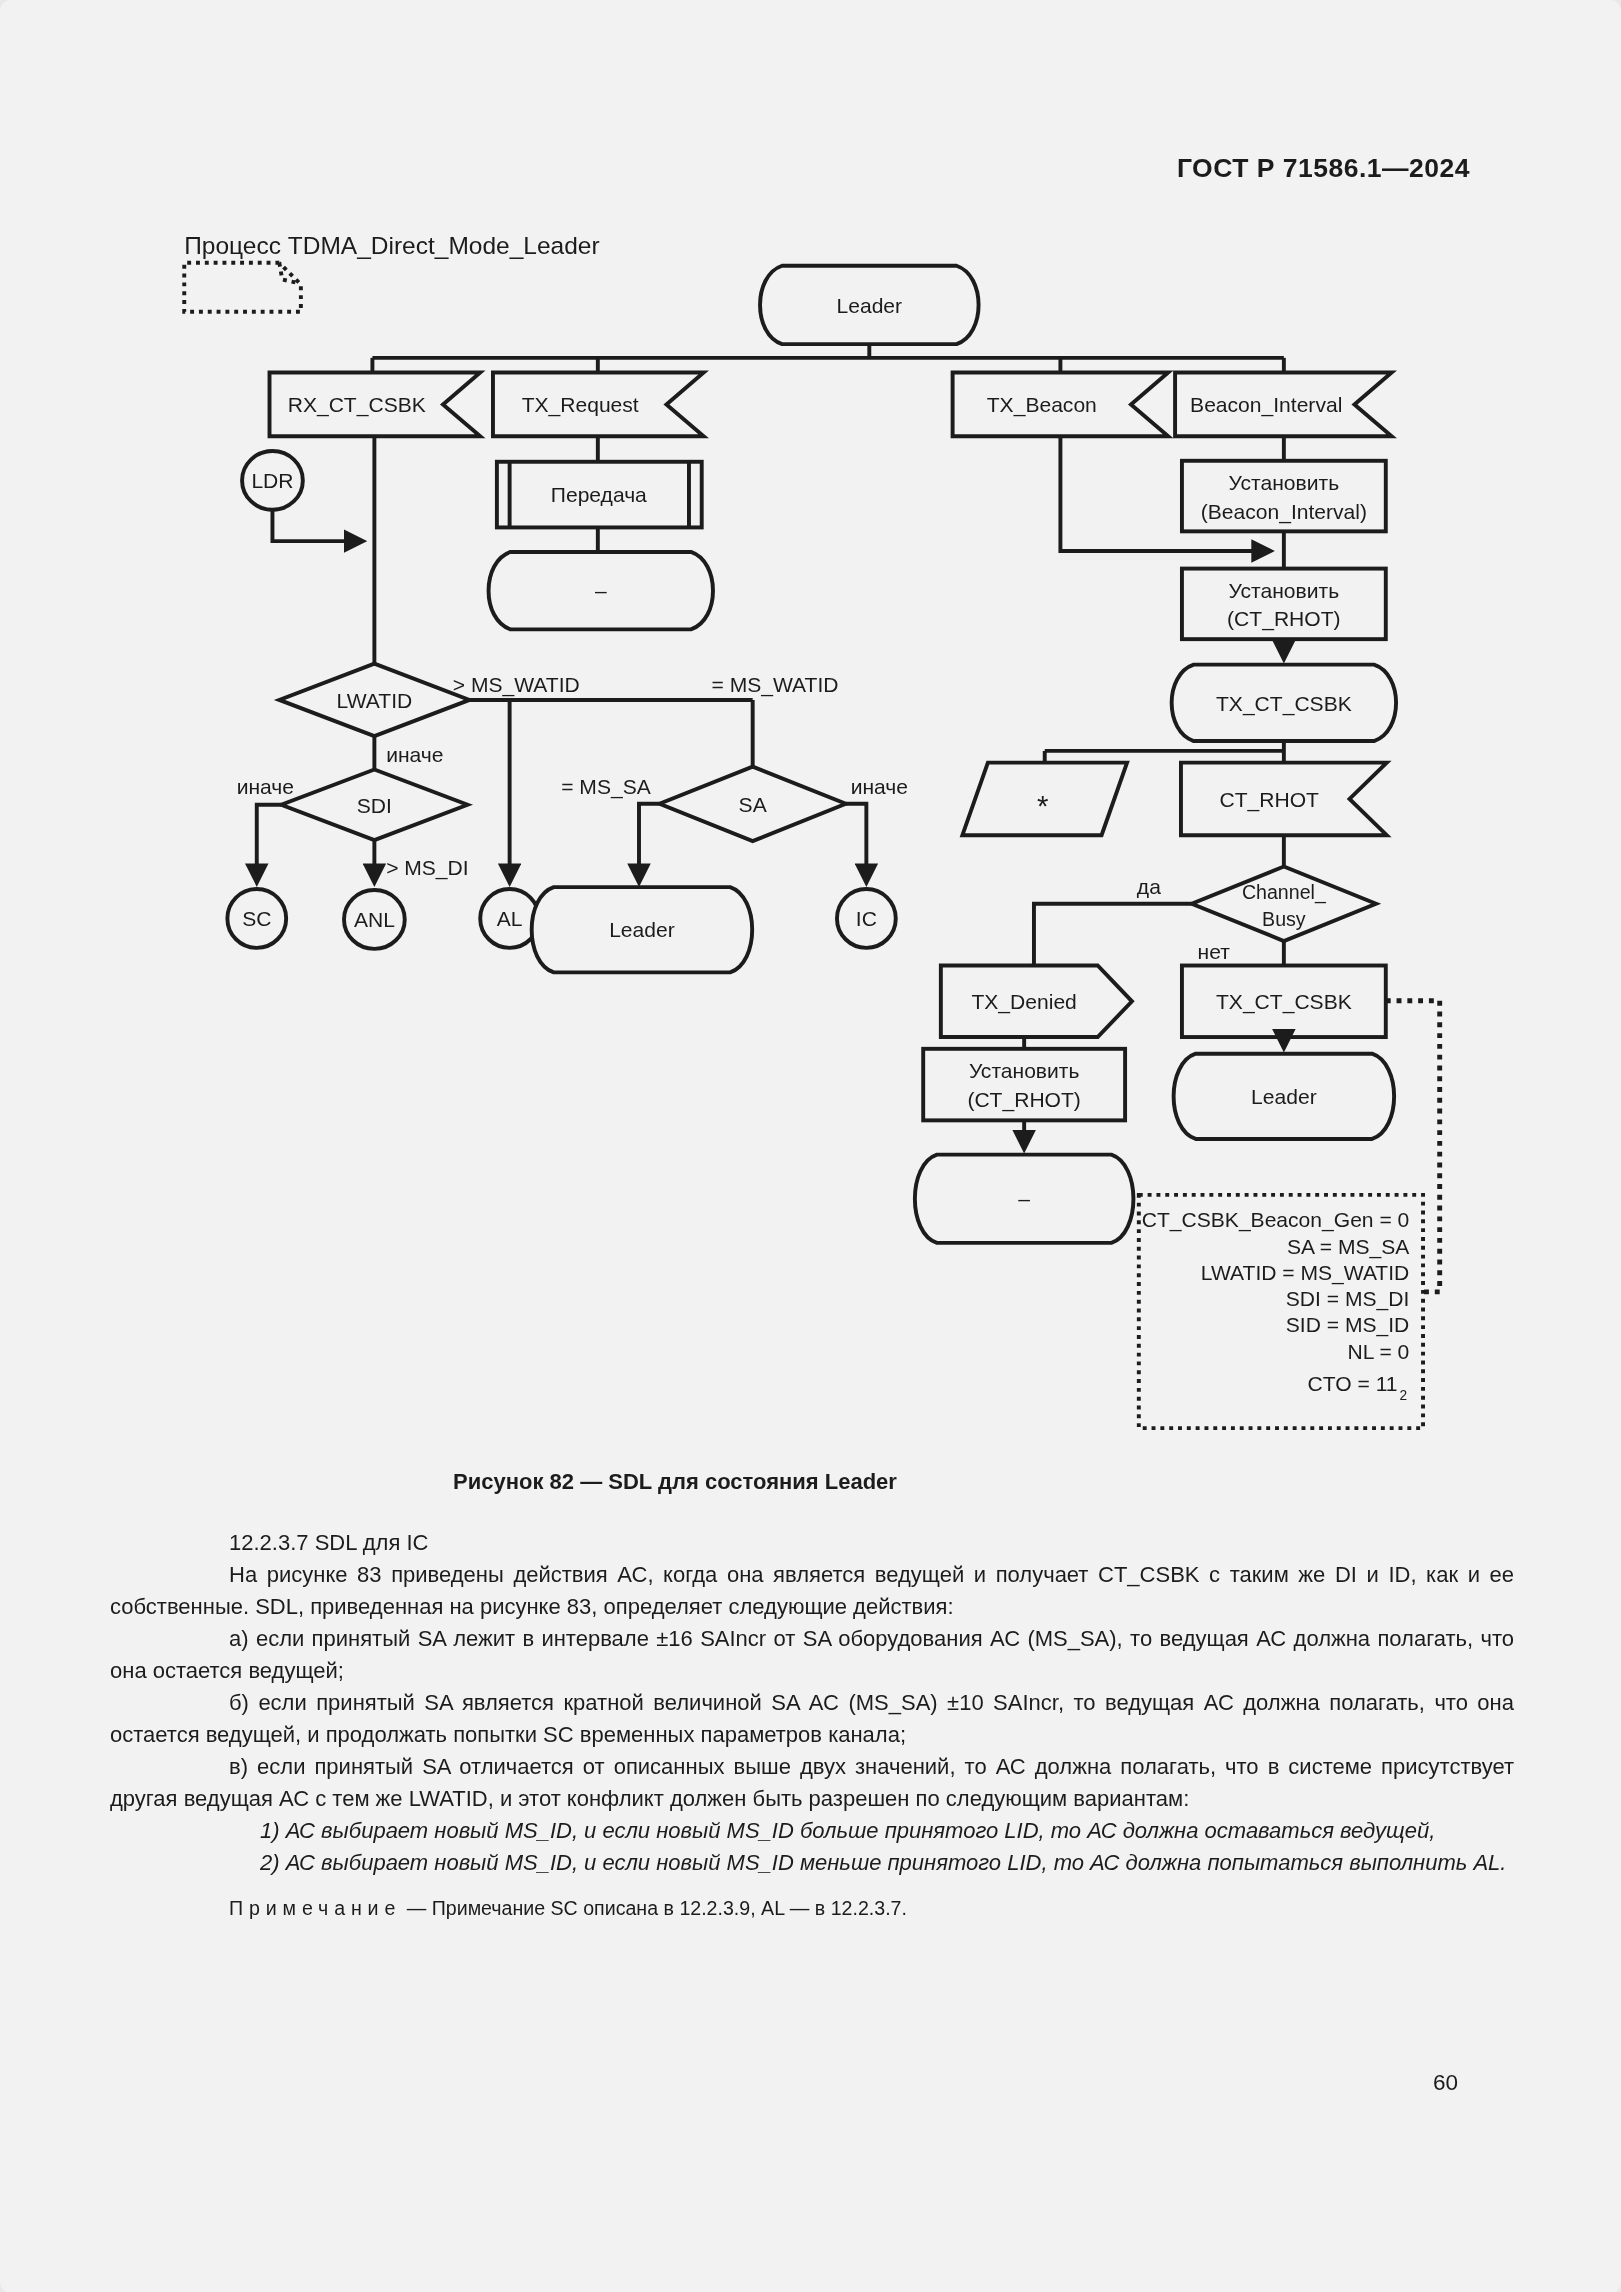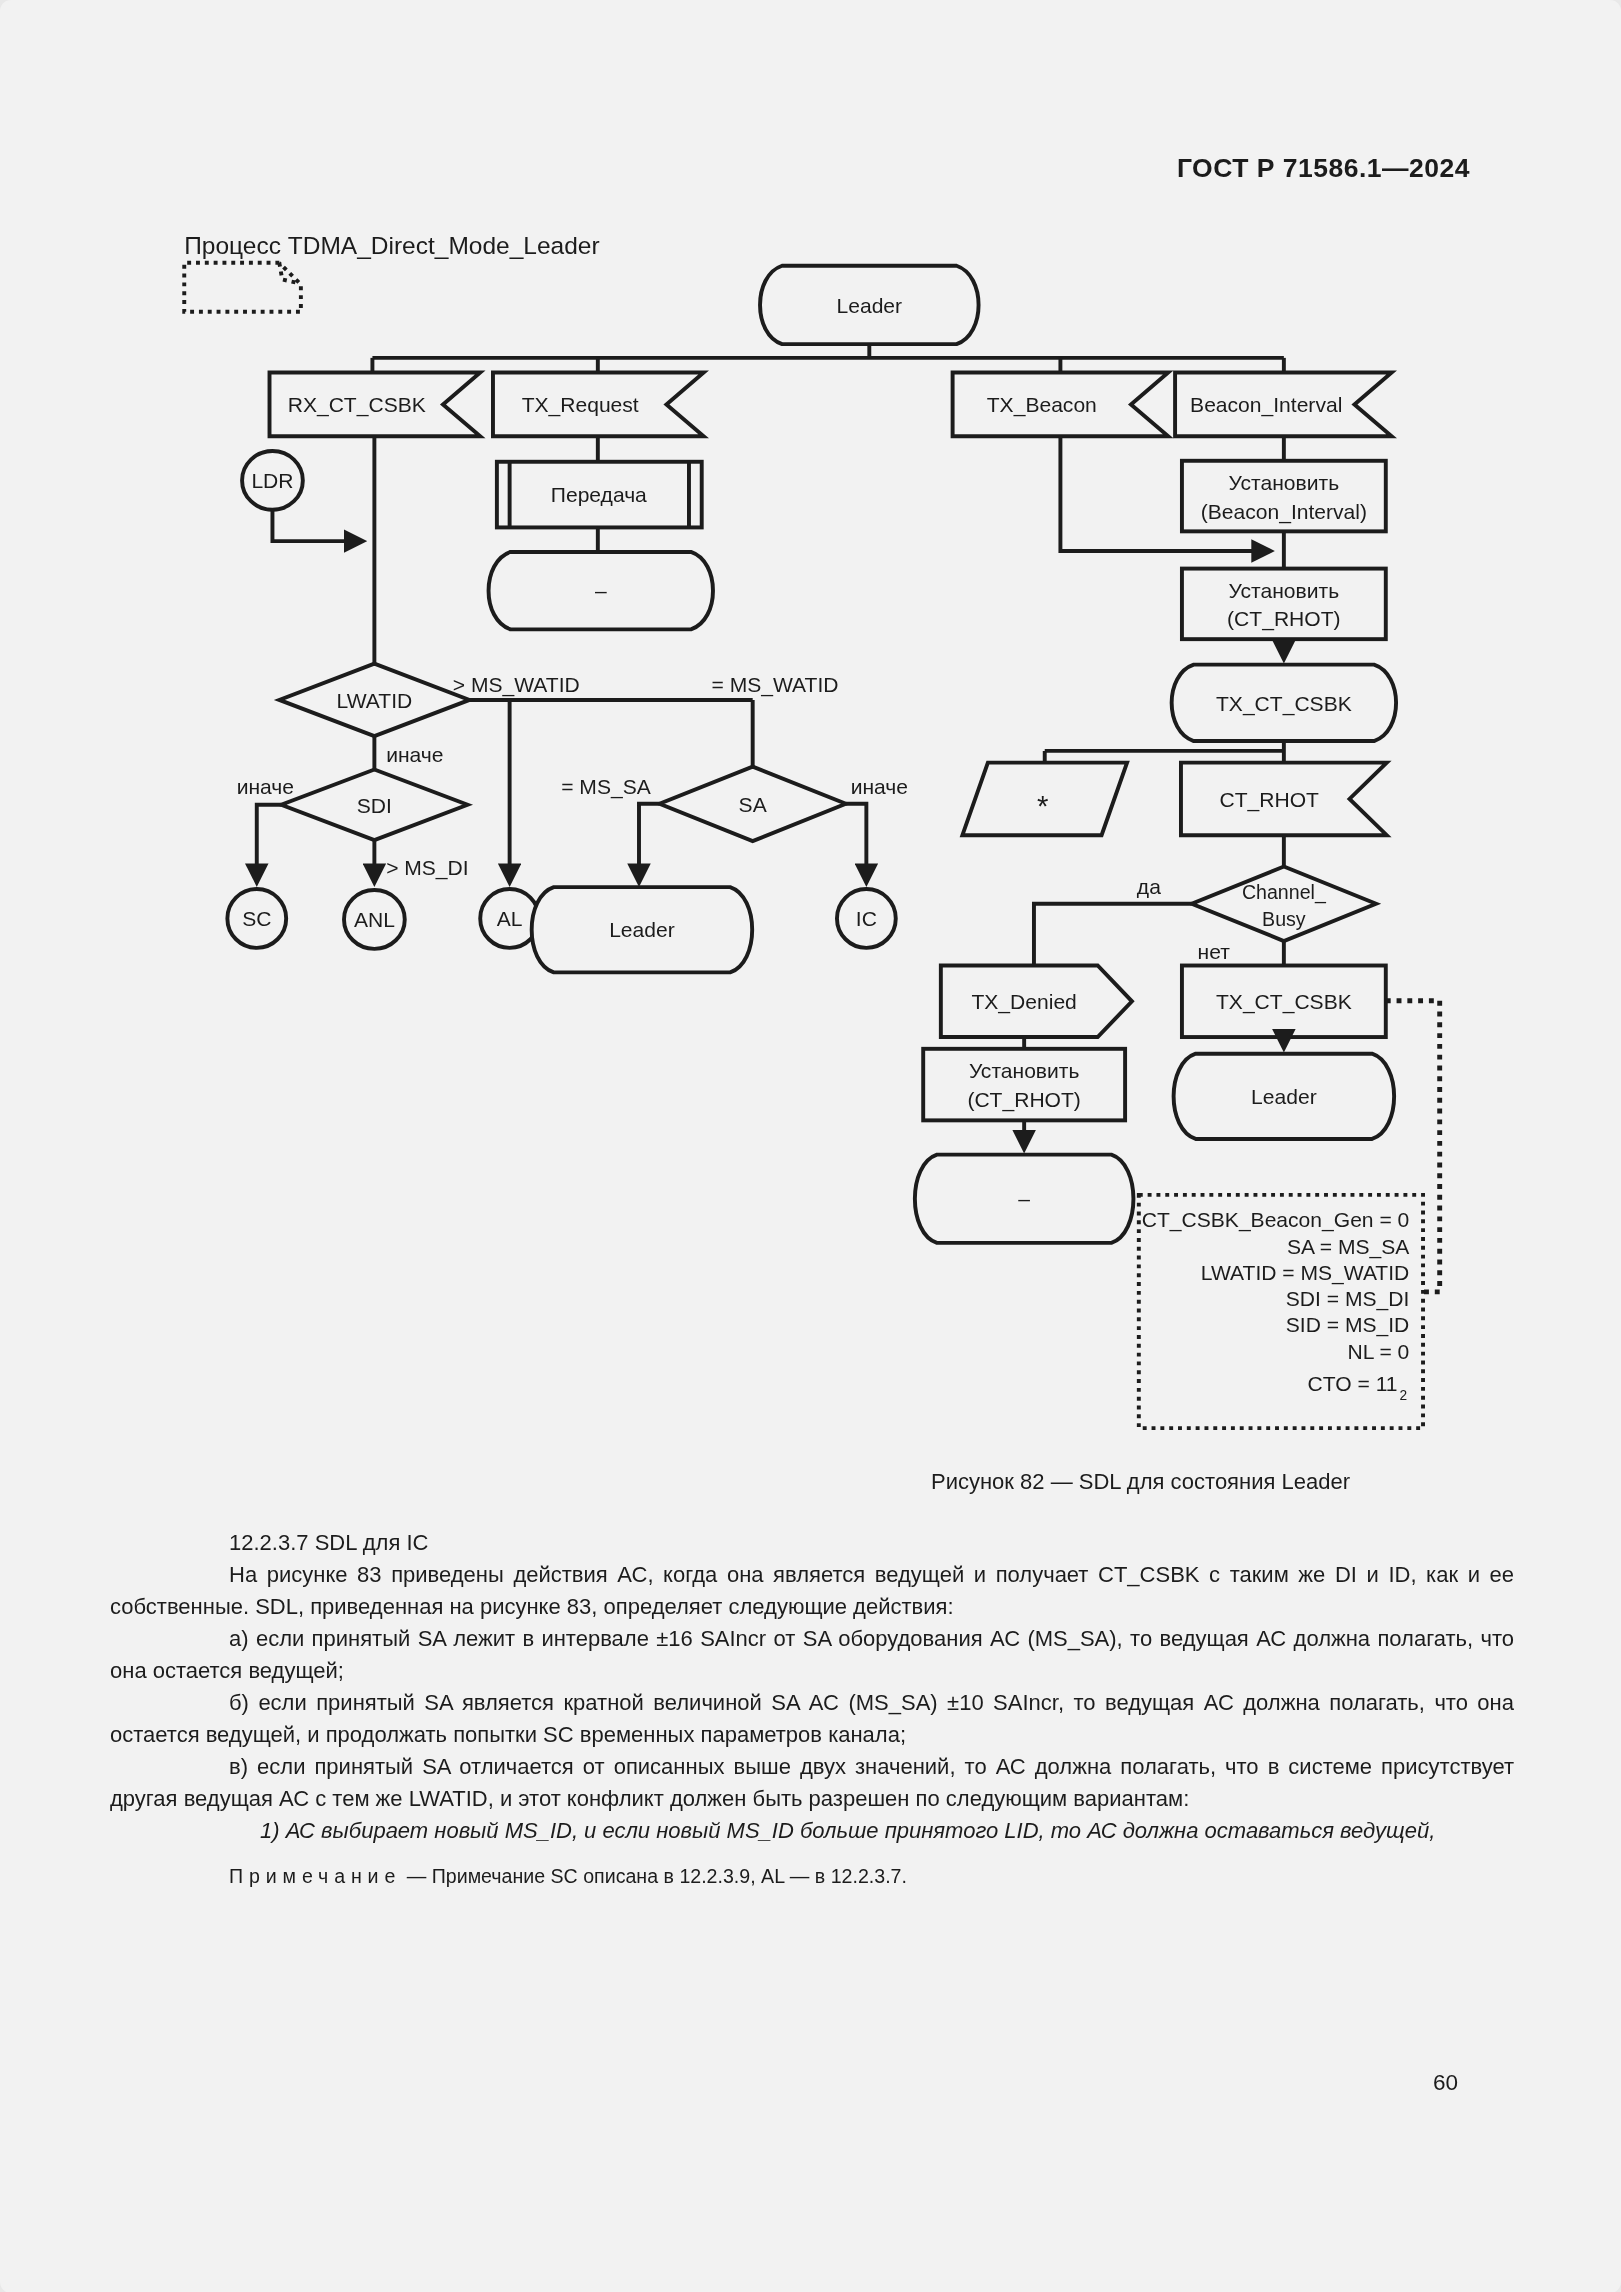--- a/index.html
+++ b/index.html
@@ -10,21 +10,21 @@
   .hdr{position:absolute;top:153px;left:0;width:1470px;text-align:right;
        font-size:26.5px;font-weight:bold;letter-spacing:0.5px;}
   svg text{font-family:"Liberation Sans",sans-serif;fill:#1c1c1c;}
   .shape{fill:#f2f2f2;stroke:#1c1c1c;stroke-width:4;}
   .ln{fill:none;stroke:#1c1c1c;stroke-width:4;}
   .dash{fill:none;stroke:#1c1c1c;stroke-width:4;stroke-dasharray:4 5;}
   .dot{fill:none;stroke:#1c1c1c;stroke-width:5;stroke-dasharray:5 6;}
   .t{font-size:21.5px;text-anchor:middle;}
   .tl{font-size:21.5px;text-anchor:start;}
   .te{font-size:21.5px;text-anchor:end;}
-  .cap{position:absolute;top:1469px;left:0;width:1350px;text-align:right;font-size:22px;}
+  .cap{position:absolute;top:1469px;left:0;width:1350px;text-align:center;font-size:22px;font-weight:bold;}
   .body{position:absolute;top:1527px;left:110px;width:1404px;font-size:22px;
         line-height:32px;text-align:justify;}
   .para{text-indent:119px;margin:0;}
   .sub{margin:0 0 0 150px;font-style:italic;}
   .note{margin-top:12.7px;font-size:19.6px;text-indent:119px;}
   .note-label{letter-spacing:0.3em;}
   .pagenum{position:absolute;top:2070px;left:1433px;font-size:22.5px;}
 </style>
 </head>
 <body>
@@ -230,18 +230,19 @@
 
   <div class="cap">Рисунок 82 — SDL для состояния Leader</div>
 
   <div class="body">
     <p class="para">12.2.3.7 SDL для IC</p>
     <p class="para">На рисунке 83 приведены действия АС, когда она является ведущей и получает CT_CSBK с таким же DI и ID, как и ее собственные. SDL, приведенная на рисунке 83, определяет следующие действия:</p>
     <p class="para">а) если принятый SA лежит в интервале ±16 SAIncr от SA оборудования АС (MS_SA), то ведущая АС должна полагать, что она остается ведущей;</p>
     <p class="para">б) если принятый SA является кратной величиной SA АС (MS_SA) ±10 SAIncr, то ведущая АС должна полагать, что она остается ведущей, и продолжать попытки SC временных параметров канала;</p>
     <p class="para">в) если принятый SA отличается от описанных выше двух значений, то АС должна полагать, что в системе присутствует другая ведущая АС с тем же LWATID, и этот конфликт должен быть разрешен по следующим вариантам:</p>
     <p class="sub">1) АС выбирает новый MS_ID, и если новый MS_ID больше принятого LID, то АС должна оставаться ведущей,</p>
+    <p class="sub">2) АС выбирает новый MS_ID, и если новый MS_ID меньше принятого LID, то АС должна попытаться выполнить AL.</p>
     <p class="note"><span class="note-label">Примечание</span><span> — Примечание SC описана в 12.2.3.9, AL — в 12.2.3.7.</span></p>
   </div>
 
   <div class="pagenum">60</div>
 </div>
 
 
 </body></html>

